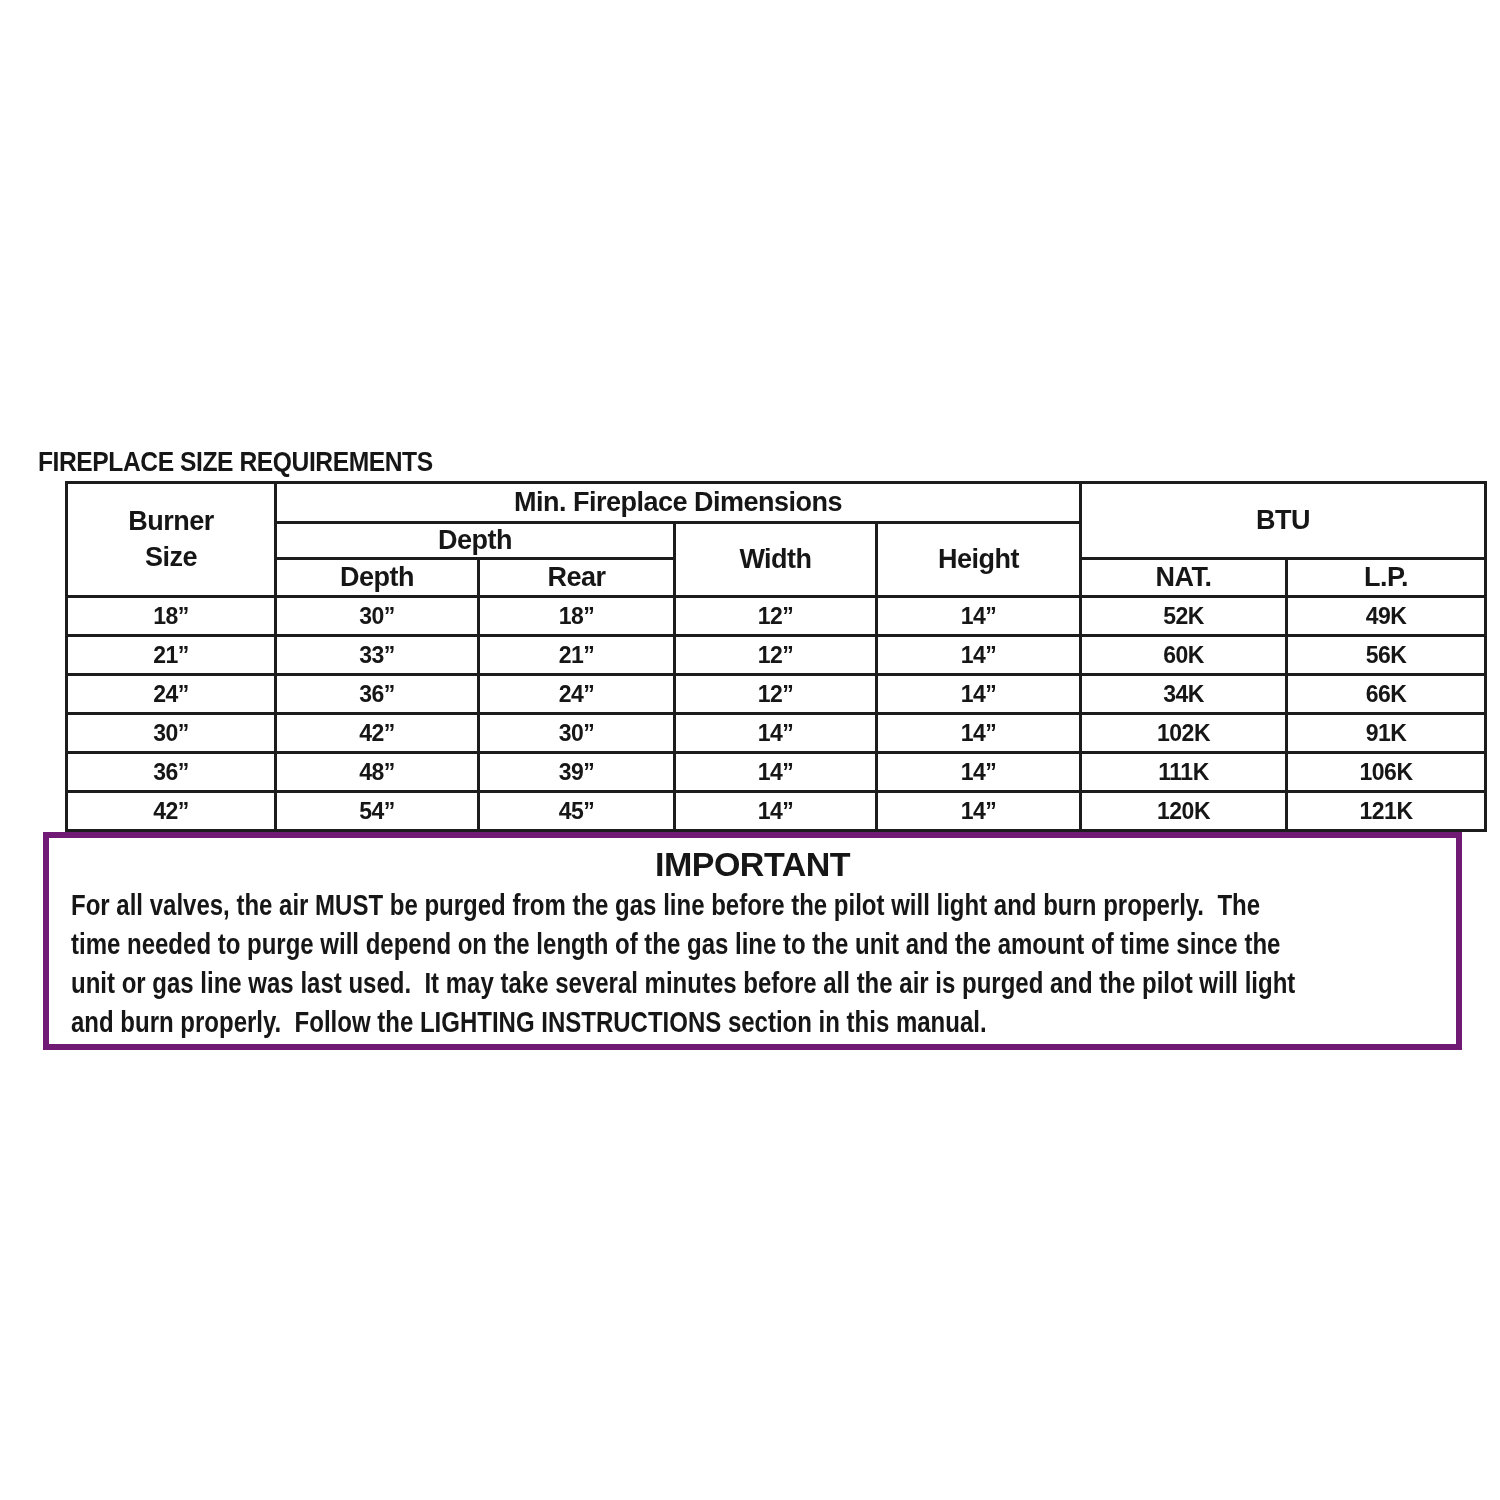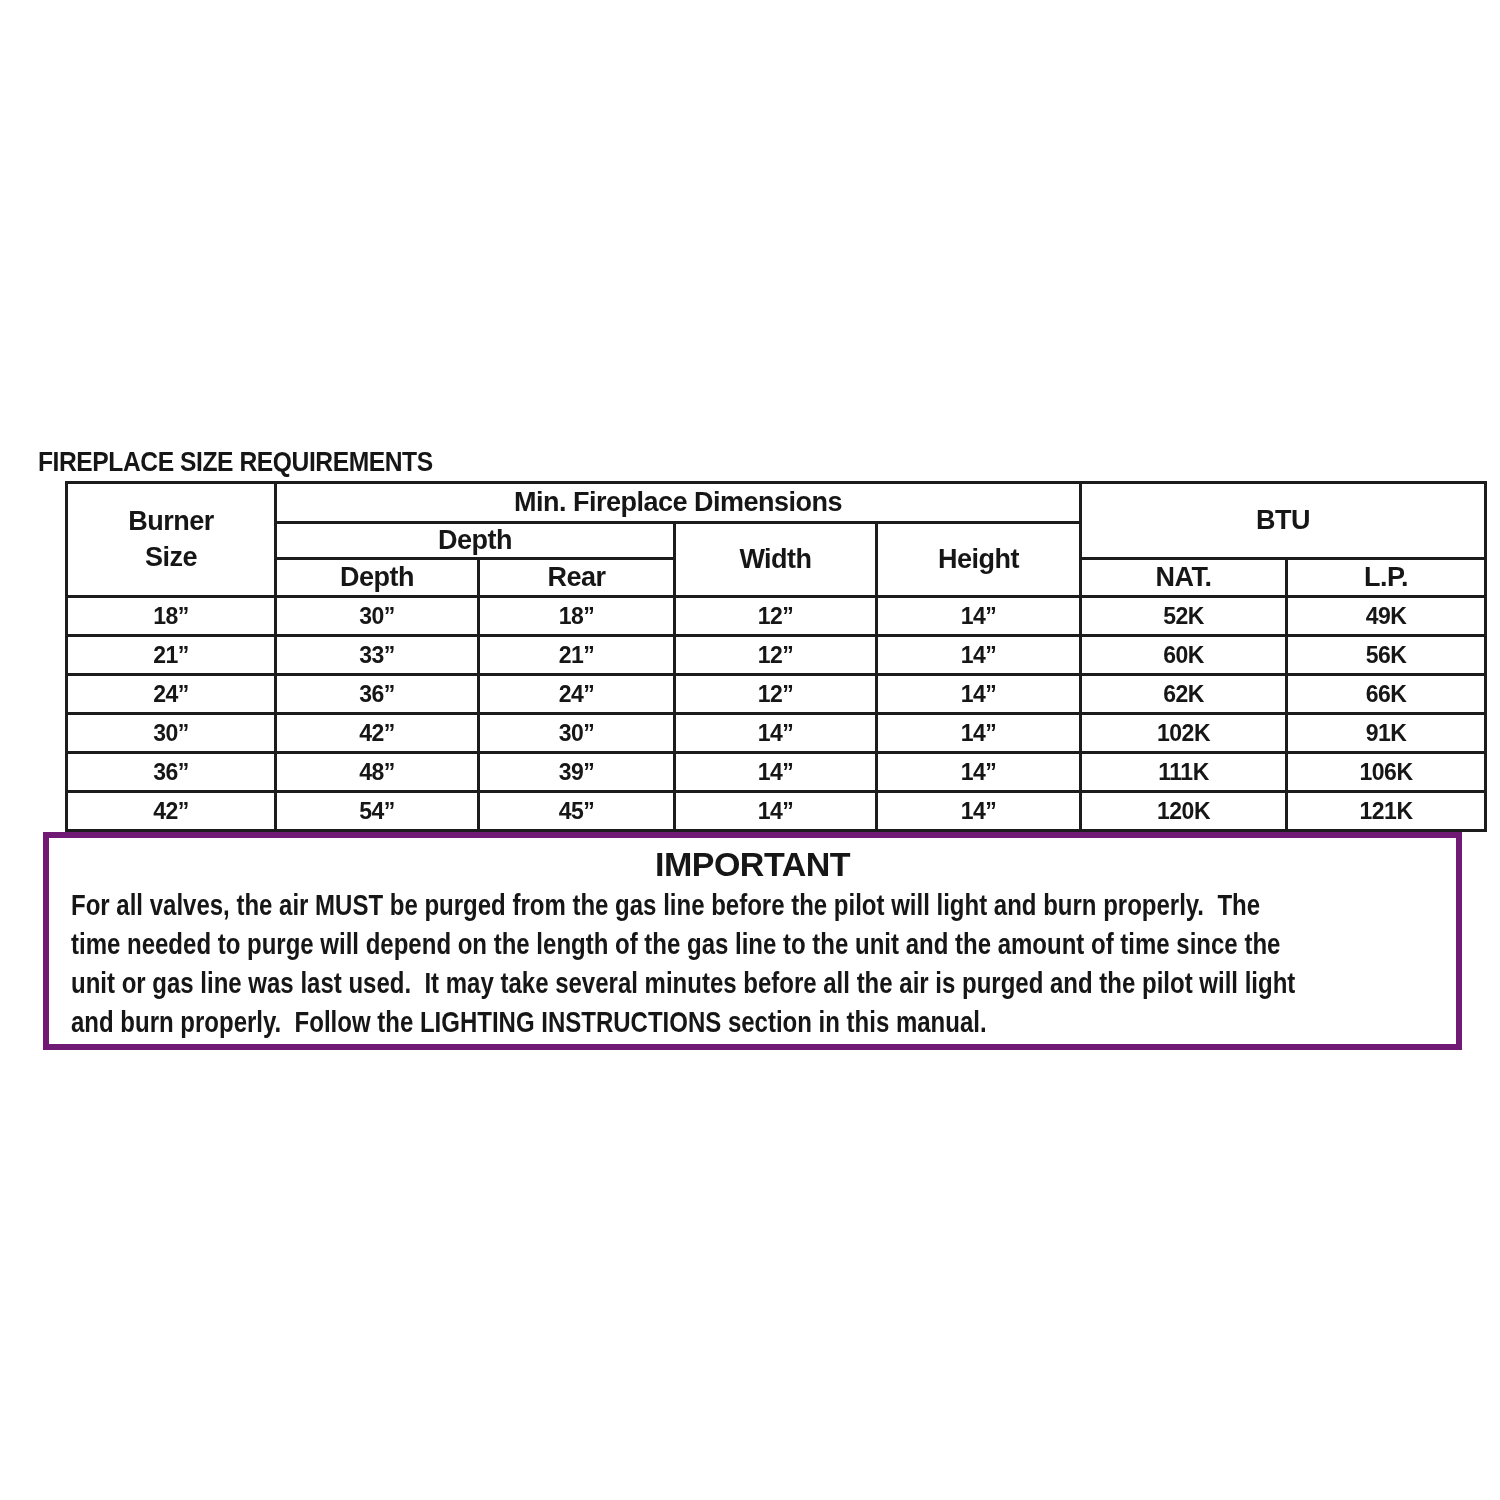--- a/index.html
+++ b/index.html
@@ -127,21 +127,21 @@
         <td>14”</td>
         <td>60K</td>
         <td>56K</td>
       </tr>
       <tr class="drow">
         <td>24”</td>
         <td>36”</td>
         <td>24”</td>
         <td>12”</td>
         <td>14”</td>
-        <td>62K</td>
+        <td>34K</td>
         <td>66K</td>
       </tr>
       <tr class="drow">
         <td>30”</td>
         <td>42”</td>
         <td>30”</td>
         <td>14”</td>
         <td>14”</td>
         <td>102K</td>
         <td>91K</td>

